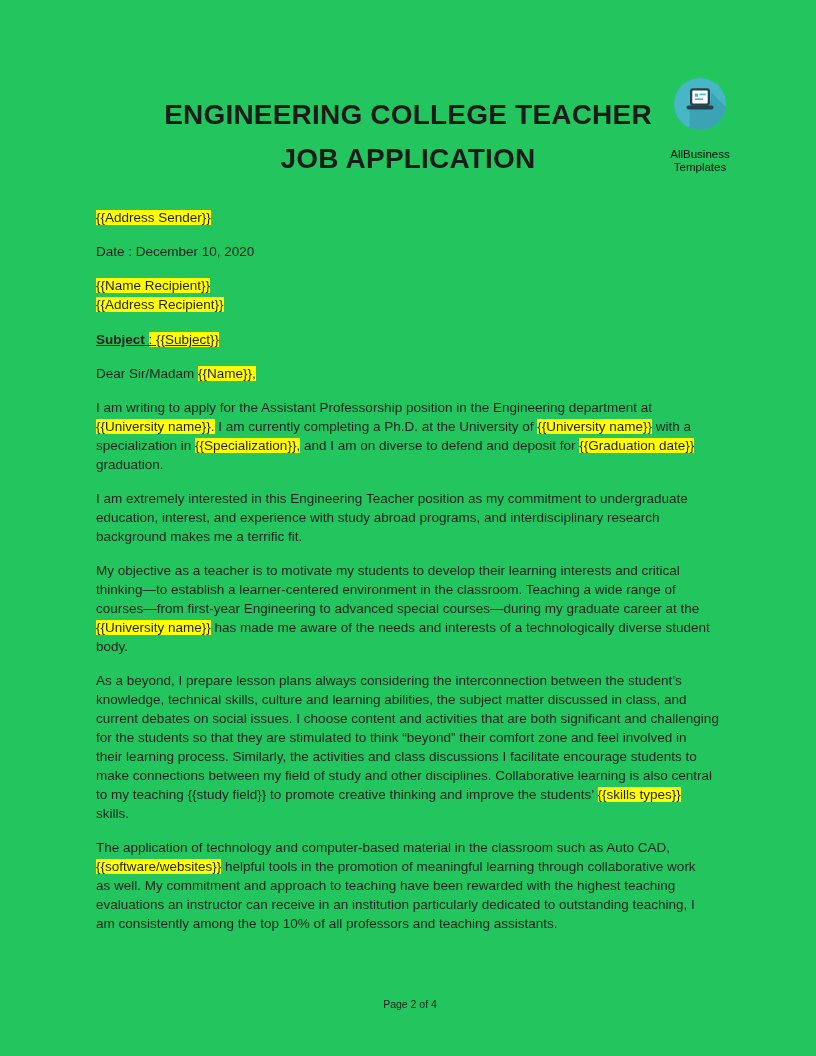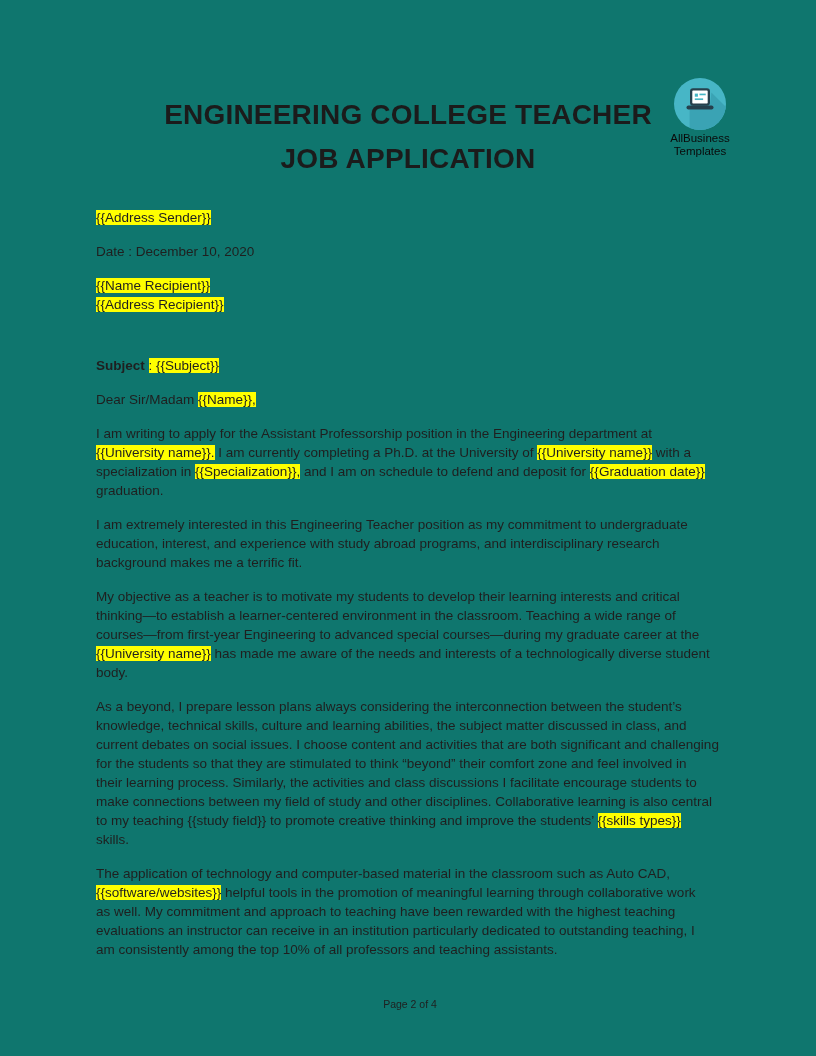--- a/index.html
+++ b/index.html
@@ -1,20 +1,20 @@
 <!DOCTYPE html>
 <html><head>
 <meta charset="utf-8">
 <style>
   html, body { margin: 0; padding: 0; background: #ffffff; }
   .page {
     position: relative;
     width: 816px;
     height: 1056px;
-    background: #0f766e;
+    background: #22c55e;
     overflow: hidden;
     font-family: "Liberation Sans", sans-serif;
     color: #1f1f1f;
   }
   .title-block {
     margin: 93px 96px 0 96px;
     text-align: center;
     font-weight: bold;
     font-size: 28px;
     line-height: 44px;
@@ -26,30 +26,30 @@
     top: 78px;
     left: 648px;
     width: 104px;
     text-align: center;
   }
   .logo svg { width: 52px; height: 52px; display: block; margin: 0 auto; }
   .logo-text {
     font-size: 11.5px;
     line-height: 13px;
     color: #0a0a0a;
-    margin-top: 2px;
+    margin-top: 18px;
   }
   .letter {
     margin: 27px 96px 0 96px;
     font-size: 13.5px;
     line-height: 19px;
   }
   .block { margin-bottom: 15px; }
   .block .line { min-height: 19px; white-space: pre-wrap; }
-  .block[data-name="subject-line"] { margin-top: 42px; }
+  .block[data-name="subject-line"] { margin-top: 16px; text-decoration: underline; }
   .hl { background: #ffff00; }
   .b { font-weight: bold; }
   .footer {
     position: absolute;
     bottom: 46px;
     left: 4px;
     right: 0;
     text-align: center;
     font-size: 10.5px;
     color: #1f1f1f;
@@ -99,21 +99,21 @@
       </div>
       <div class="block" data-name="subject-line">
         <div class="line"><span data-name="text-run" class="b">Subject </span><span class="hl" data-name="placeholder-field">: {{Subject}}</span></div>
       </div>
       <div class="block" data-name="salutation">
         <div class="line"><span data-name="text-run">Dear Sir/Madam </span><span class="hl" data-name="placeholder-field">{{Name}},</span></div>
       </div>
       <div class="block" data-name="paragraph-1">
         <div class="line"><span data-name="text-run">I am writing to apply for the Assistant Professorship position in the Engineering department at</span></div>
         <div class="line"><span class="hl" data-name="placeholder-field">{{University name}}.</span><span data-name="text-run"> I am currently completing a Ph.D. at the University of </span><span class="hl" data-name="placeholder-field">{{University name}}</span><span data-name="text-run"> with a</span></div>
-        <div class="line"><span data-name="text-run">specialization in </span><span class="hl" data-name="placeholder-field">{{Specialization}},</span><span data-name="text-run"> and I am on schedule to defend and deposit for </span><span class="hl" data-name="placeholder-field">{{Graduation date}}</span></div>
+        <div class="line"><span data-name="text-run">specialization in </span><span class="hl" data-name="placeholder-field">{{Specialization}},</span><span data-name="text-run"> and I am on diverse to defend and deposit for </span><span class="hl" data-name="placeholder-field">{{Graduation date}}</span></div>
         <div class="line"><span data-name="text-run">graduation.</span></div>
       </div>
       <div class="block" data-name="paragraph-2">
         <div class="line"><span data-name="text-run">I am extremely interested in this Engineering Teacher position as my commitment to undergraduate</span></div>
         <div class="line"><span data-name="text-run">education, interest, and experience with study abroad programs, and interdisciplinary research</span></div>
         <div class="line"><span data-name="text-run">background makes me a terrific fit.</span></div>
       </div>
       <div class="block" data-name="paragraph-3">
         <div class="line"><span data-name="text-run">My objective as a teacher is to motivate my students to develop their learning interests and critical</span></div>
         <div class="line"><span data-name="text-run">thinking—to establish a learner-centered environment in the classroom. Teaching a wide range of</span></div>

